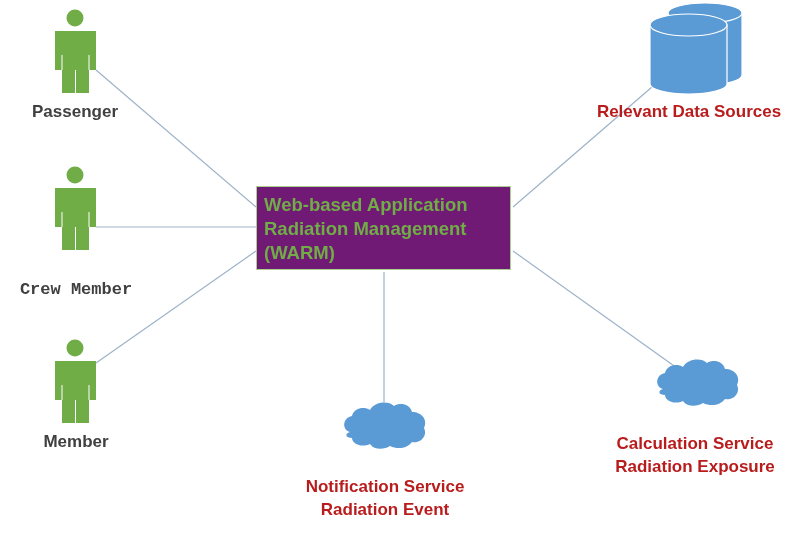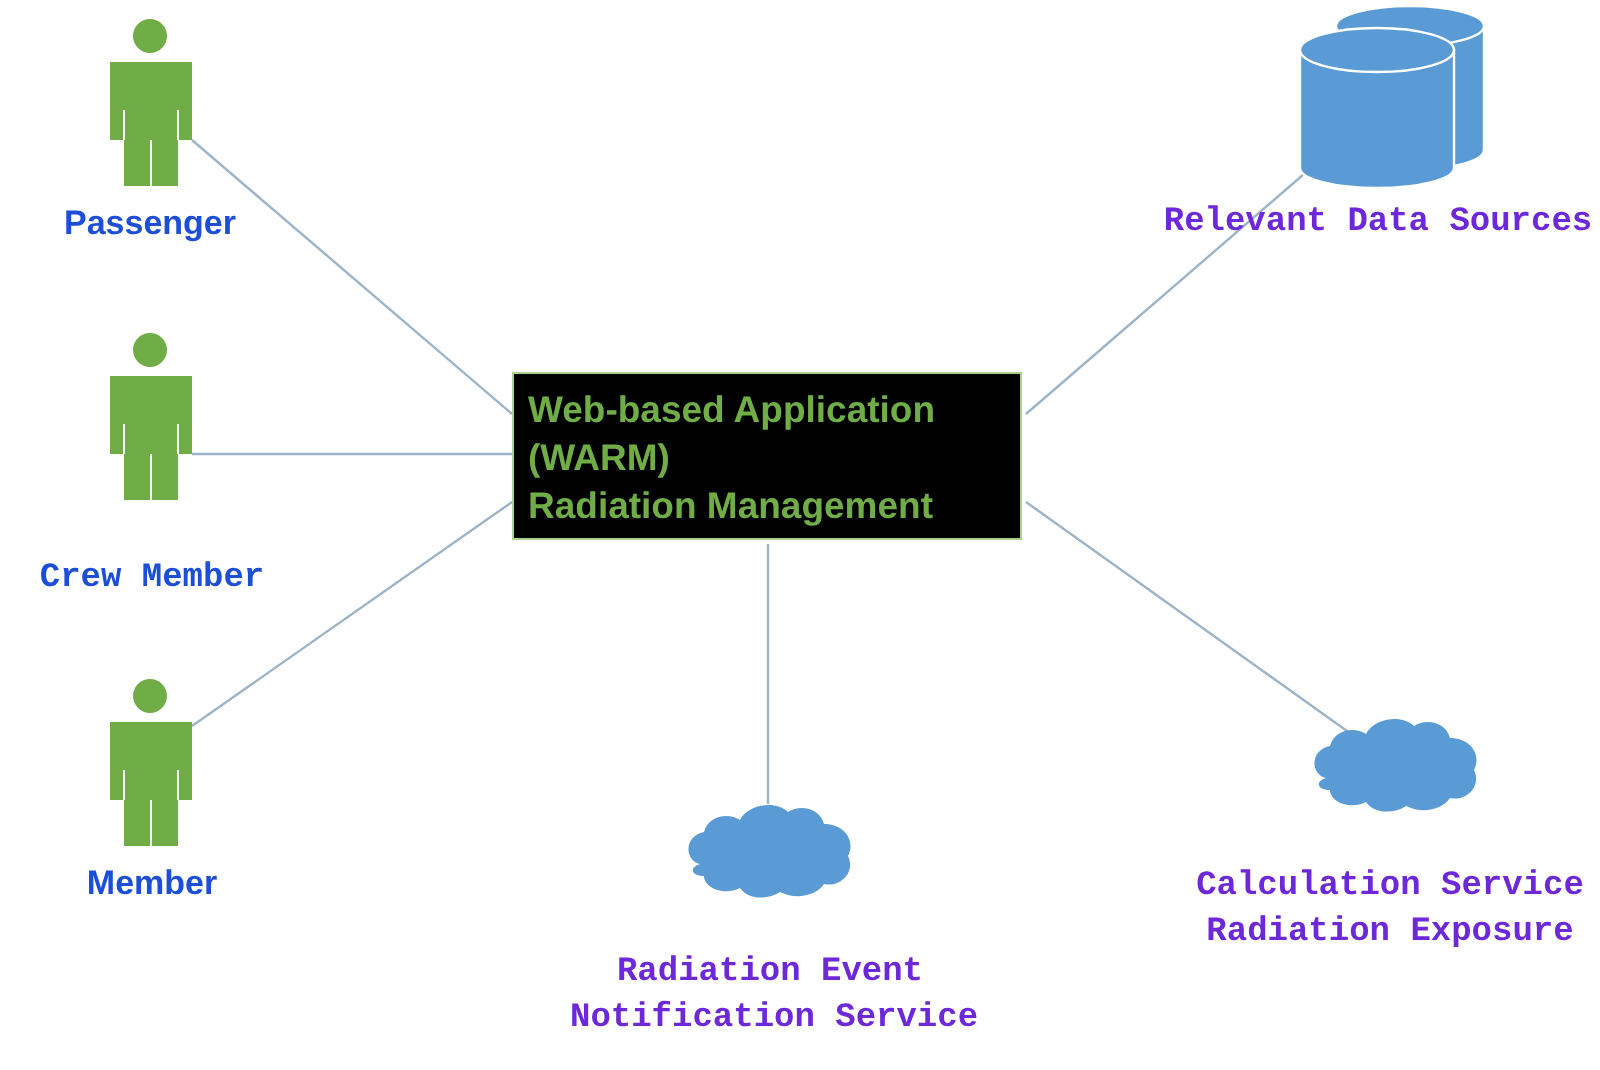--- a/index.html
+++ b/index.html
@@ -1,23 +1,23 @@
 <!DOCTYPE html>
 <html><head>
 <meta charset="utf-8">
 <style>
   html, body { margin: 0; padding: 0; background: #ffffff; }
   body { width: 800px; height: 535px; overflow: hidden; position: relative; font-family: "Liberation Sans", "DejaVu Sans", sans-serif; }
   #canvas { position: absolute; left: 0; top: 0; width: 800px; height: 535px; }
   .label { position: absolute; font-weight: bold; font-size: 17px; text-align: center; line-height: 23px; white-space: nowrap; }
-  .green { color: #1d4ed8; }
-  .navy { color: #6d28d9; font-family: Liberation Mono, monospace; }
+  .green { color: #404040; }
+  .navy { color: #b91c1c; }
   .center-box {
     position: absolute; left: 256px; top: 186px; width: 255px; height: 84px;
-    border: 1.5px solid #A9D08E; background: #000000; box-sizing: border-box;
+    border: 1.5px solid #A9D08E; background: #701a75; box-sizing: border-box;
     padding: 6px 0 0 7px;
   }
   .center-box .line { font-weight: bold; font-size: 18.5px; line-height: 24px; color: #70AD47; white-space: nowrap; display: block; }
 </style>
 </head>
 <body>
 
 <svg id="canvas" width="800" height="535" viewBox="0 0 800 535">
 
   <g stroke="#9DB3C8" stroke-width="1.2" fill="none">
@@ -61,31 +61,31 @@
   <g fill="#5B9BD5" transform="translate(342,400)">
     <path d="M8 32 C0 30 0 18 10 16 C12 8 22 6 28 10 C32 2 46 0 52 6 C58 2 68 4 70 12 C80 12 86 20 82 28 C86 36 78 44 70 42 C66 48 56 50 48 46 C42 50 32 50 28 44 C20 48 10 44 10 38 C4 38 2 34 8 32 Z"></path>
   </g>
   <g fill="#5B9BD5" transform="translate(655,357)">
     <path d="M8 32 C0 30 0 18 10 16 C12 8 22 6 28 10 C32 2 46 0 52 6 C58 2 68 4 70 12 C80 12 86 20 82 28 C86 36 78 44 70 42 C66 48 56 50 48 46 C42 50 32 50 28 44 C20 48 10 44 10 38 C4 38 2 34 8 32 Z"></path>
   </g>
 </svg>
 
 <div class="center-box">
   <span class="line">Web-based Application</span>
+  <span class="line">Radiation Management</span>
   <span class="line">(WARM)</span>
-  <span class="line">Radiation Management</span>
 </div>
 
 <div class="label green" style="left:20px; top:100px; width:110px;">Passenger</div>
 <div class="label green" style="left:5px; top:278px; width:142px;font-family:Liberation Mono, monospace;">Crew Member</div>
 <div class="label green" style="left:20px; top:430px; width:112px;">Member</div>
 
 <div class="label navy" style="left:578px; top:100px; width:222px;">Relevant Data Sources</div>
 
 <div class="label navy" style="left:285px; top:475px; width:200px;">
+  <div>Notification Service</div>
   <div>Radiation Event</div>
-  <div>Notification Service</div>
 </div>
 
 <div class="label navy" style="left:595px; top:432px; width:200px;">
   <div>Calculation Service</div>
   <div>Radiation Exposure</div>
 </div>
 
 </body></html>

